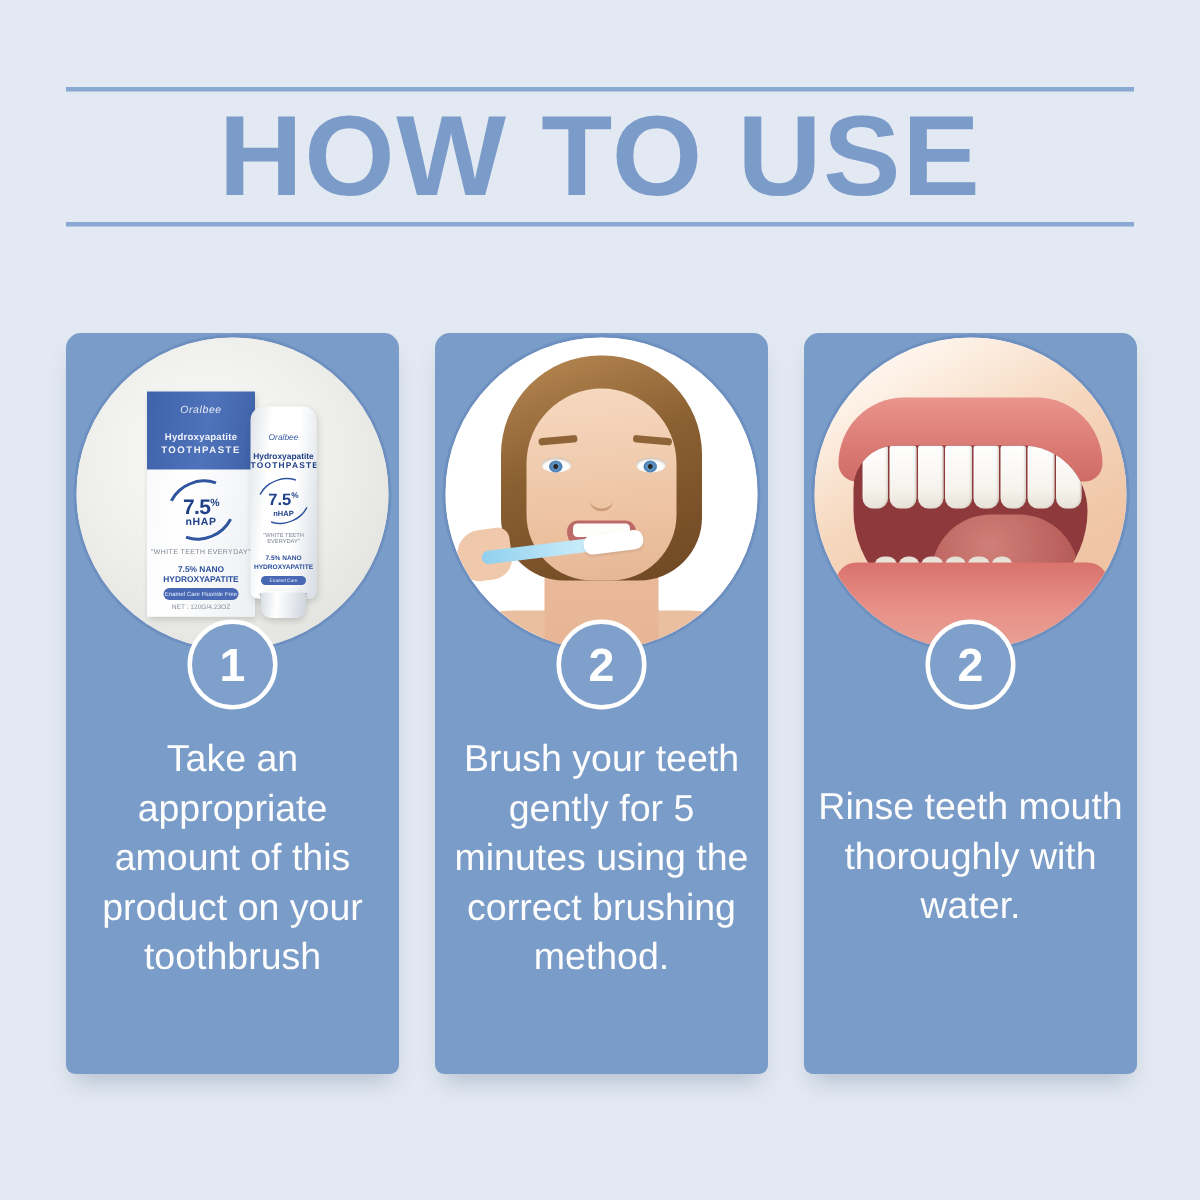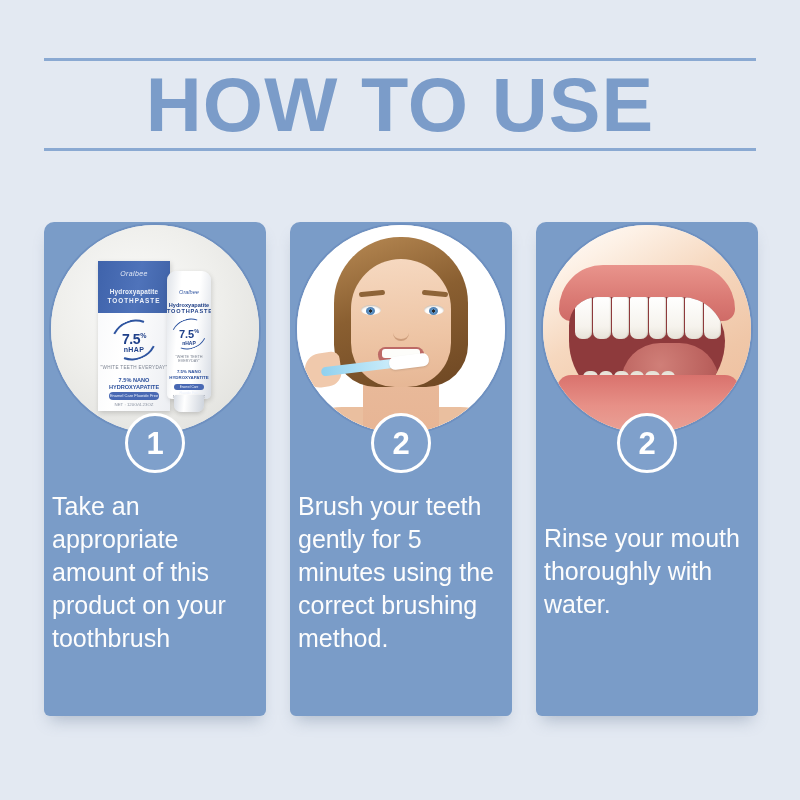--- a/index.html
+++ b/index.html
@@ -112,20 +112,21 @@
     line-height: 1;
     z-index: 4;
   }
 
   
   .caption {
     position: absolute;
     left: 8px;
     right: 8px;
     top: 268px;
+    text-align: center;
     color: #fdfdfd;
     font-size: 25px;
     line-height: 33px;
     font-weight: 300;
   }
   .card.c3 .caption { top: 300px; }
 
   
   .prod-bg {
     position: absolute;
@@ -540,16 +541,16 @@
               <span></span>
               <span></span>
               <span></span>
               <span></span>
           </div>
         </div>
         <div class="p3-lip-bottom"></div>
       </div>
     </div>
     <div class="badge">2</div>
-    <div class="caption">Rinse your mouth thoroughly with water.</div>
+    <div class="caption">Rinse teeth mouth thoroughly with water.</div>
   </div>
 
 </div>
 
 </body></html>

